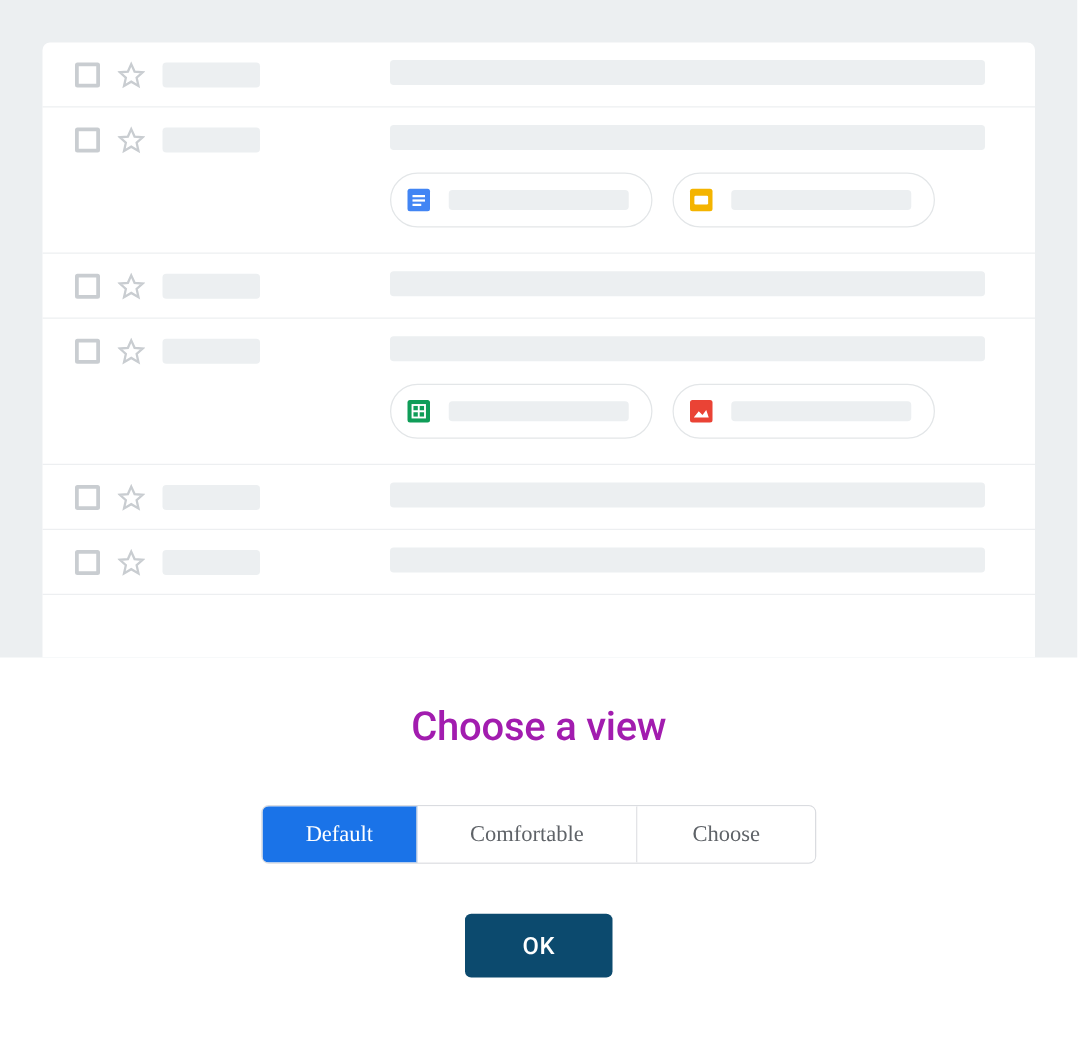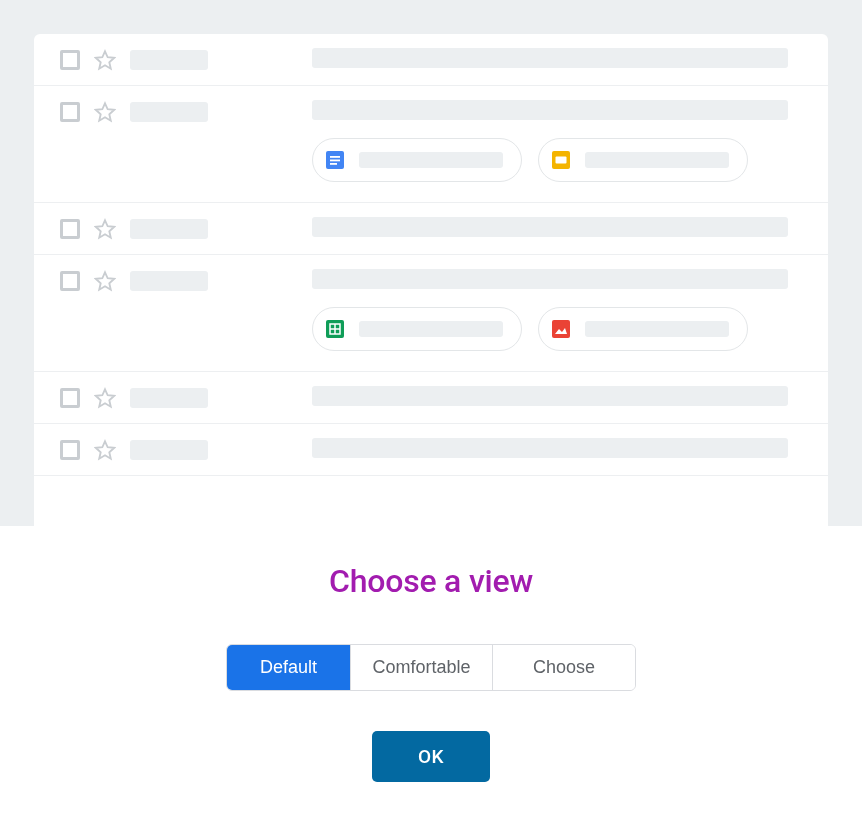--- a/index.html
+++ b/index.html
@@ -106,37 +106,37 @@
     display: inline-flex;
     border: 1px solid #dadce0;
     border-radius: 6px;
     overflow: hidden;
     margin-bottom: 40px;
   }
   .seg-btn {
     border: none;
     background: #fff;
     color: #5f6368;
-    font-family: Liberation Sans, sans-serif;
+    font-family: Liberation Serif, serif;
     font-size: 18px;
     font-weight: 500;
     padding: 12px 16px;
     cursor: pointer;
     border-right: 1px solid #dadce0;
   }
   .seg-btn:last-child { border-right: none; }
   .seg-btn.active {
     background: #1a73e8;
     color: #fff;
   }
   .seg-btn.default { width: 124px; }
-  .seg-btn.comfortable { width: 142px; }
+  .seg-btn.comfortable { width: 176px; }
   .seg-btn.compact { width: 142px; }
   .ok-btn {
-    background: #0369a1;
+    background: #0c4a6e;
     color: #fff;
     border: none;
     font-family: inherit;
     font-size: 19px;
     font-weight: 500;
     padding: 14px 46px;
     border-radius: 5px;
     cursor: pointer;
     letter-spacing: 0.5px;
   }

